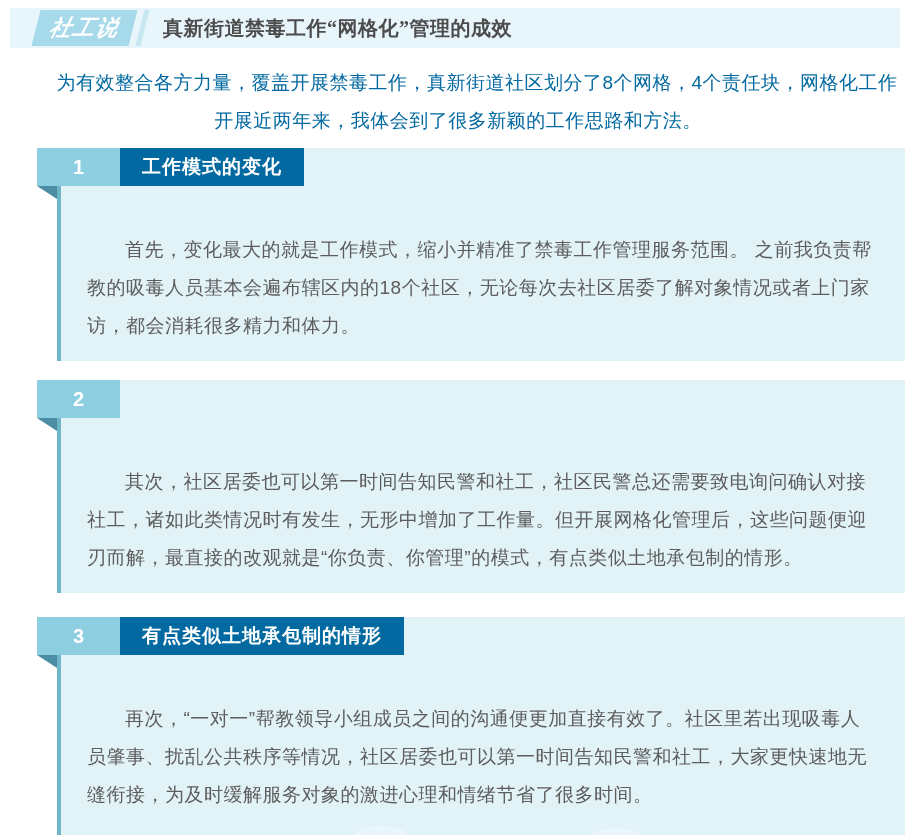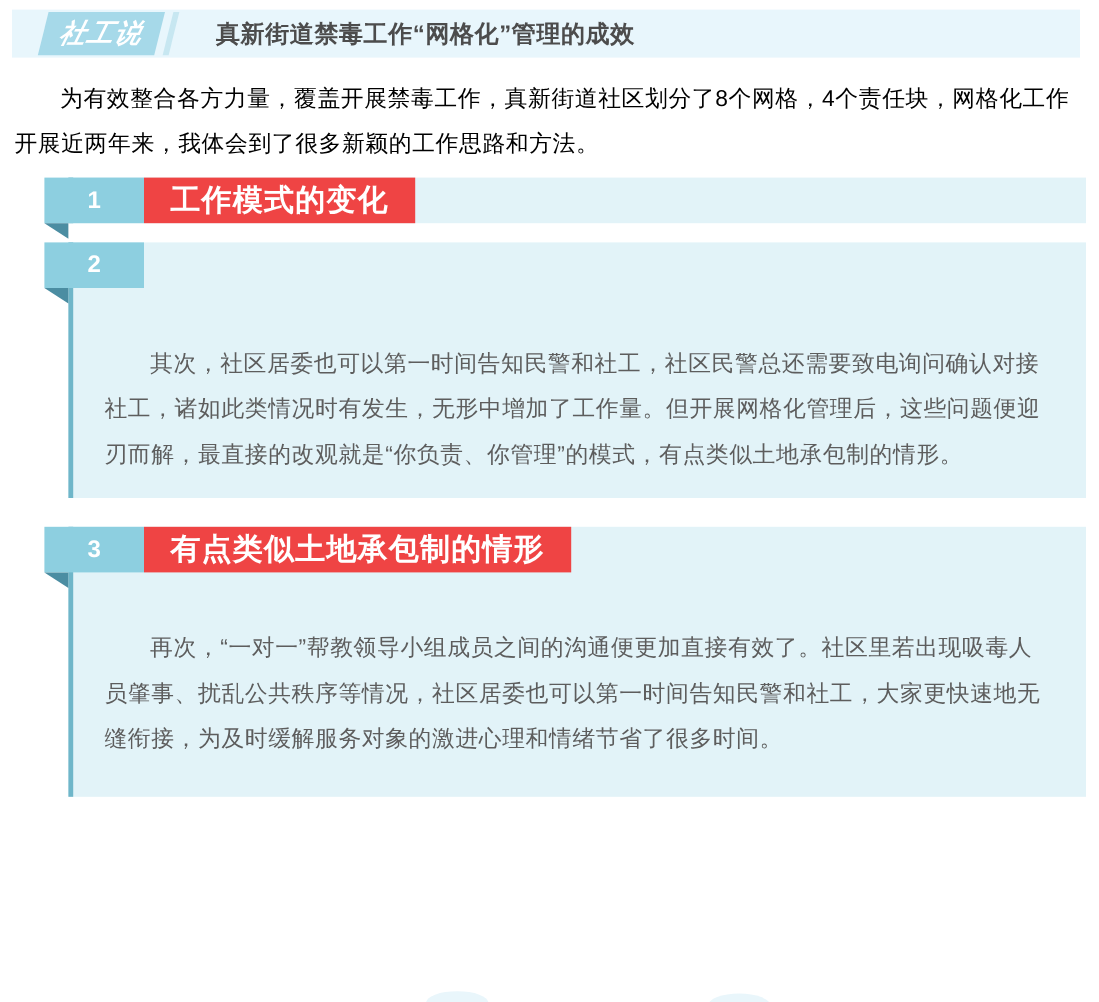--- a/index.html
+++ b/index.html
@@ -41,35 +41,37 @@
     letter-spacing: 1px;
   }
   .badge-stripe {
     margin-left: 7px;
     width: 5px;
     height: 36px;
     background: #c7e7f1;
     transform: skewX(-14deg);
   }
   .topbar-title {
-    margin-left: 35px;
+    margin-left: 18px;
     font-size: 20px;
     font-weight: bold;
     color: #4c4c4c;
     letter-spacing: 0.5px;
+    font-family: Liberation Serif, serif;
   }
 
   
   .intro {
     margin: 16px 12px 0 12px;
     font-size: 19px;
     line-height: 38px;
-    color: #000000;
+    color: #0369a1;
     text-indent: 2em;
     letter-spacing: 0.5px;
+    text-align: center;
   }
 
   
   .section {
     position: relative;
     margin: 16px 11px 0 57px;
     background: #e2f3f8;
     border-left: 4px solid #6fb6c9;
   }
   .section.first { margin-top: 8px; }
@@ -83,23 +85,23 @@
   .sec-num {
     width: 83px;
     background: #8dcfe0;
     color: #ffffff;
     font-size: 20px;
     font-weight: bold;
     text-align: center;
     line-height: 38px;
   }
   .sec-title {
-    background: #ef4444;
+    background: #0369a1;
     color: #ffffff;
-    font-size: 25px;
+    font-size: 19px;
     font-weight: bold;
     line-height: 38px;
     padding: 0 22px;
     letter-spacing: 1px;
   }
   .sec-fold {
     position: absolute;
     left: -24px;
     top: 38px;
     width: 0;
@@ -142,20 +144,21 @@
   </div>
 
   <p class="intro">为有效整合各方力量，覆盖开展禁毒工作，真新街道社区划分了8个网格，4个责任块，网格化工作开展近两年来，我体会到了很多新颖的工作思路和方法。</p>
 
   <div class="section first">
     <div class="sec-head">
       <div class="sec-num">1</div>
       <div class="sec-title">工作模式的变化</div>
     </div>
     <div class="sec-fold"></div>
+    <p class="sec-body">首先，变化最大的就是工作模式，缩小并精准了禁毒工作管理服务范围。 之前我负责帮教的吸毒人员基本会遍布辖区内的18个社区，无论每次去社区居委了解对象情况或者上门家访，都会消耗很多精力和体力。</p>
   </div>
 
   <div class="section">
     <div class="sec-head">
       <div class="sec-num">2</div>
     </div>
     <div class="sec-fold"></div>
     <p class="sec-body">其次，社区居委也可以第一时间告知民警和社工，社区民警总还需要致电询问确认对接社工，诸如此类情况时有发生，无形中增加了工作量。但开展网格化管理后，这些问题便迎刃而解，最直接的改观就是“你负责、你管理”的模式，有点类似土地承包制的情形。</p>
   </div>
 

